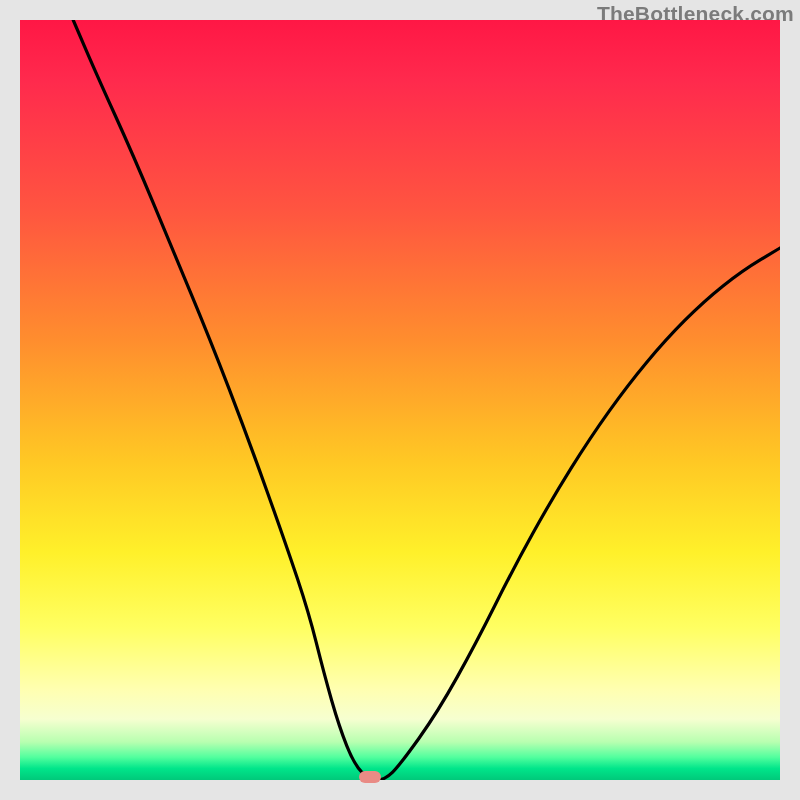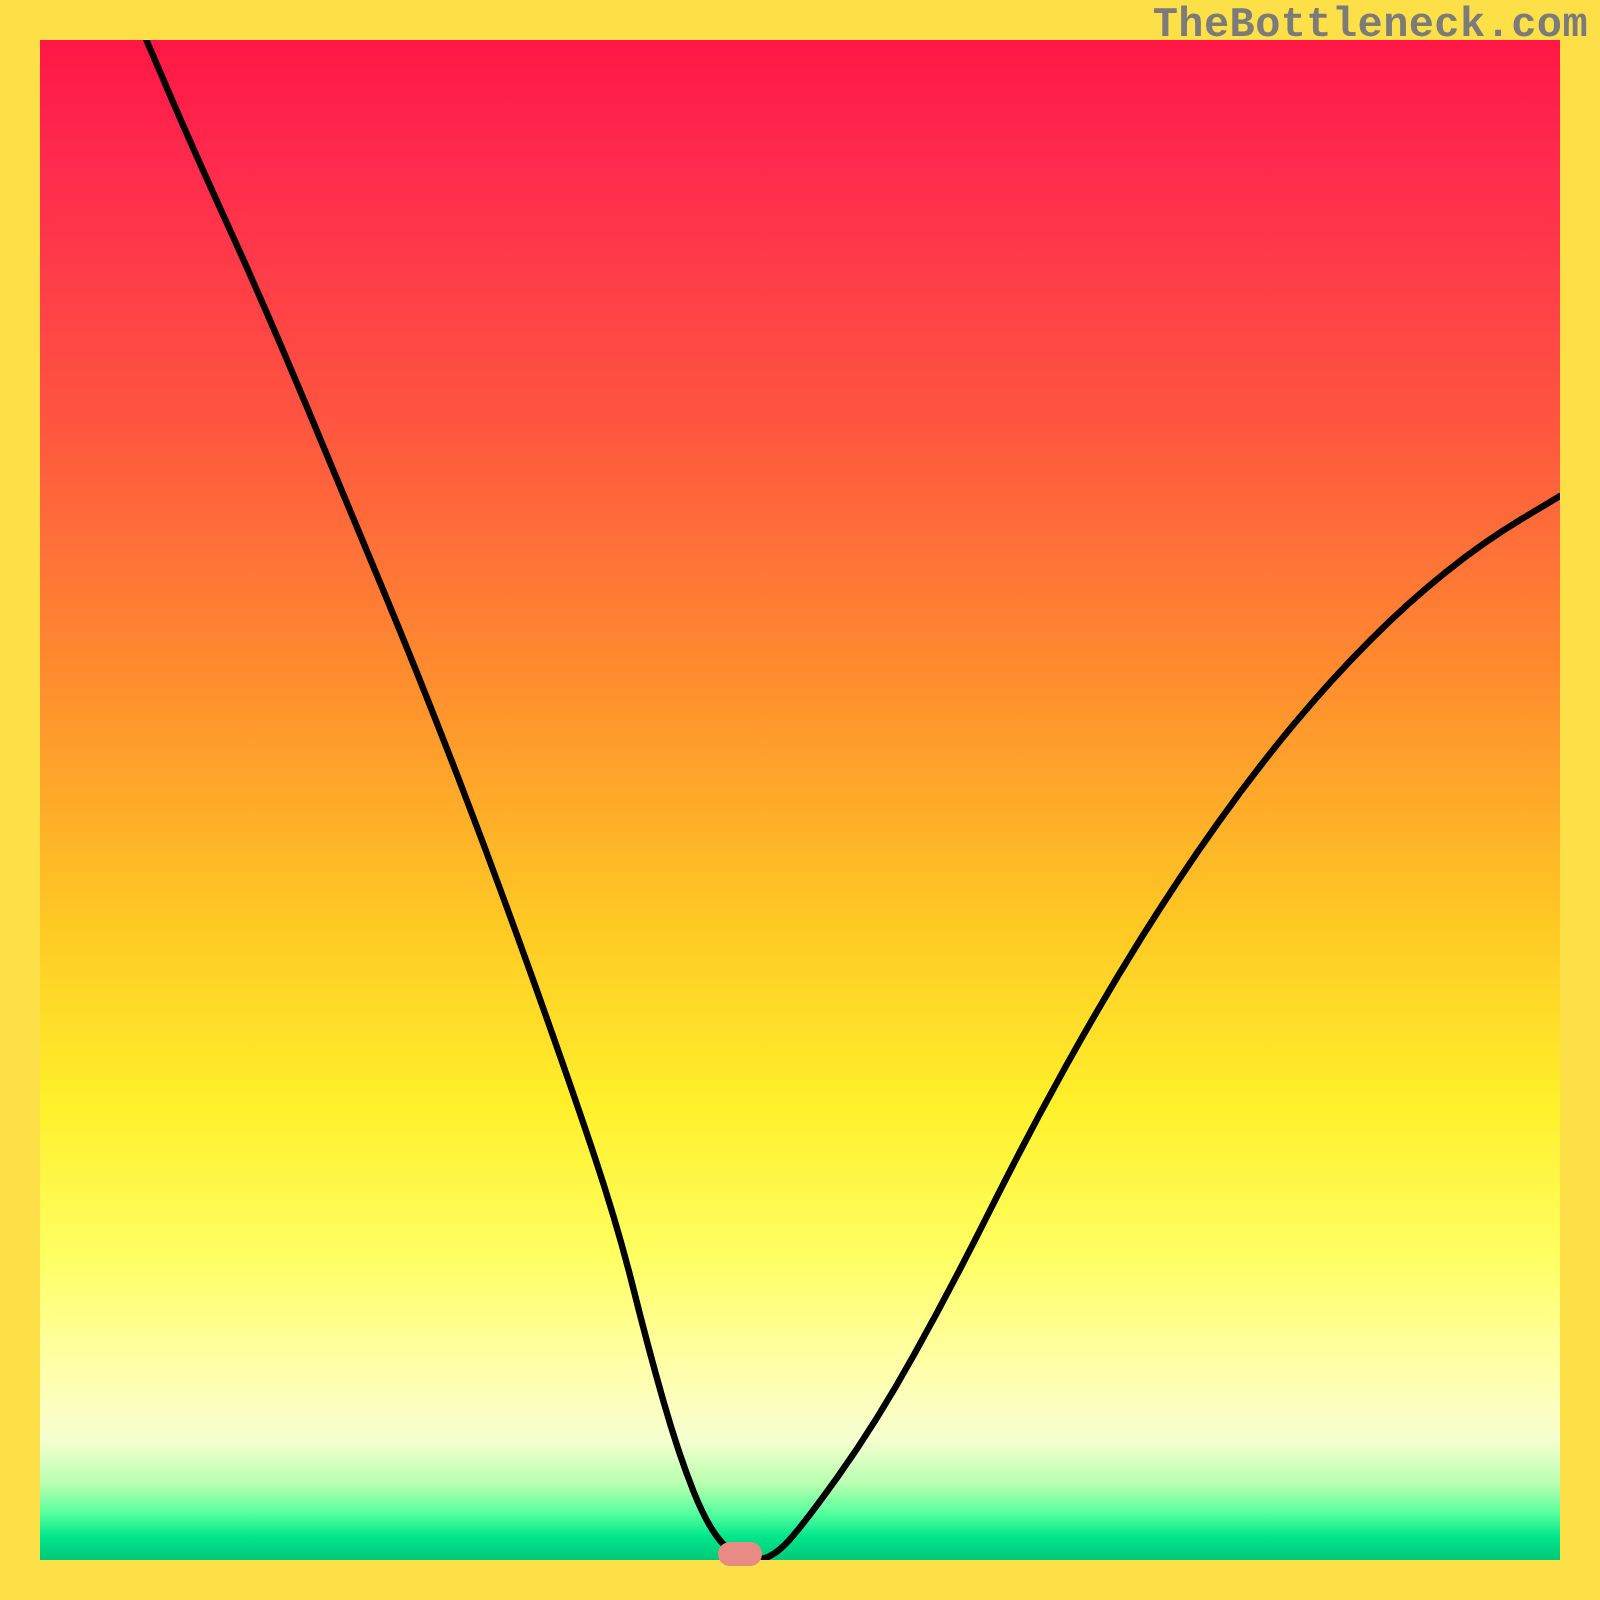--- a/index.html
+++ b/index.html
@@ -8,22 +8,21 @@
     width: 800px;
     height: 800px;
     overflow: hidden;
     background: #000;
     font-family: Arial, Helvetica, sans-serif;
   }
   .frame {
     position: relative;
     width: 800px;
     height: 800px;
-    background: #fde047;
-    font-family: Liberation Mono, monospace;
+    background: #e5e5e5;
   }
   .plot-area {
     position: absolute;
     left: 20px;
     top: 20px;
     width: 760px;
     height: 760px;
     
     background: linear-gradient(
       to bottom,

